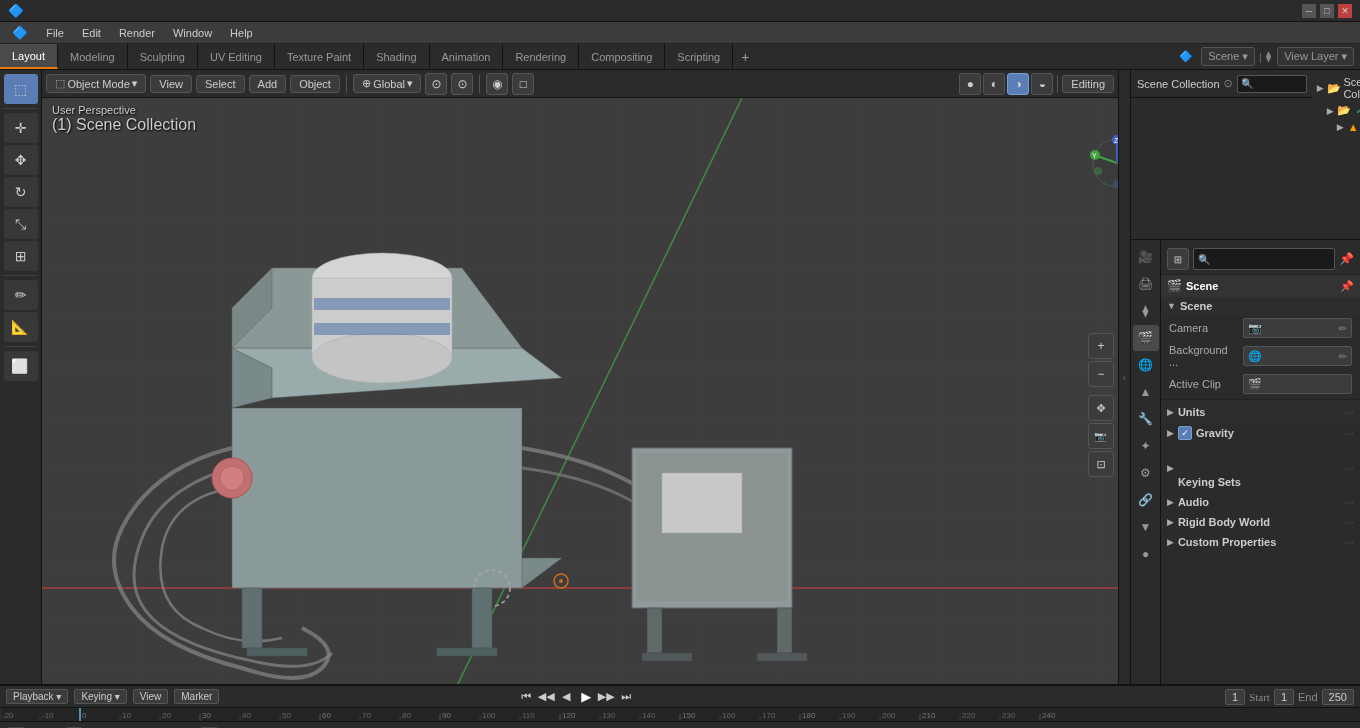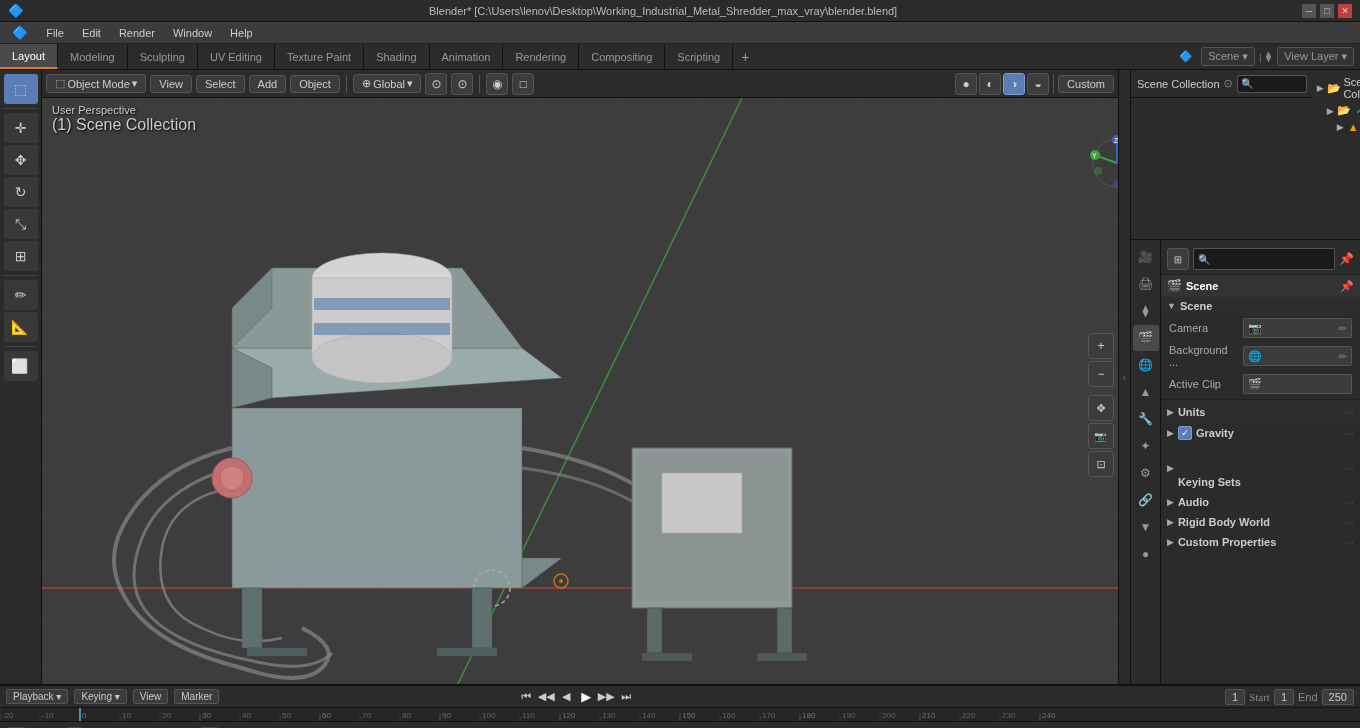--- a/index.html
+++ b/index.html
@@ -95,21 +95,20 @@
 
     .prop-divider { height: 1px; background: #222; margin: 2px 0; }
   </style>
 </head>
 <body>
 
 <div id="titlebar">
   <div id="titlebar-left">
     <span style="font-size:13px;">🔷</span>
   </div>
-  <div id="titlebar-title" style="font-size:11px;color:#bbb;">Blender* [C:\Users\lenov\Desktop\Working_Industrial_Metal_Shredder_max_vray\blender.blend]</div>
   <div id="titlebar-controls">
     <button class="win-btn">─</button>
     <button class="win-btn">□</button>
     <button class="win-btn" style="background:#c04040;">✕</button>
   </div>
 </div>
 
 <div id="menubar">
   <span class="menu-item" style="font-size:13px;">🔷</span>
   <span class="menu-item">File</span>
@@ -179,21 +178,21 @@
       <button class="vp-icon-btn" title="Proportional Editing">⊙</button>
       <div class="vp-separator"></div>
       <button class="vp-icon-btn">◉</button>
       <button class="vp-icon-btn">□</button>
       <div id="vp-right">
         <button class="vp-icon-btn" title="Solid">●</button>
         <button class="vp-icon-btn" title="Material">◐</button>
         <button class="vp-icon-btn active" title="Rendered">◑</button>
         <button class="vp-icon-btn" title="Eevee">◒</button>
         <div class="vp-separator"></div>
-        <button class="vp-btn">Custom</button>
+        <button class="vp-btn">Editing</button>
       </div>
     </div>
 
     <div id="viewport-canvas">
 
       <svg width="100%" height="100%" xmlns="http://www.w3.org/2000/svg" style="position:absolute;inset:0;">
 
         <rect width="100%" height="100%" fill="#3d3d3d"></rect>
 
         <g stroke="#484848" stroke-width="0.5" opacity="0.6">

